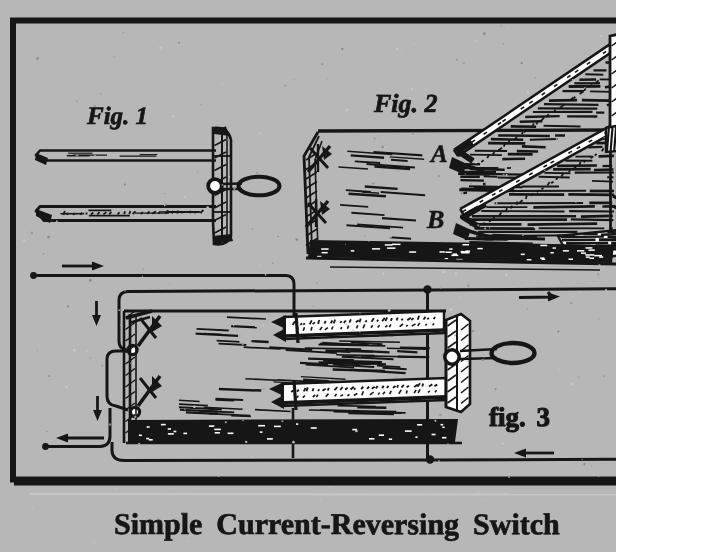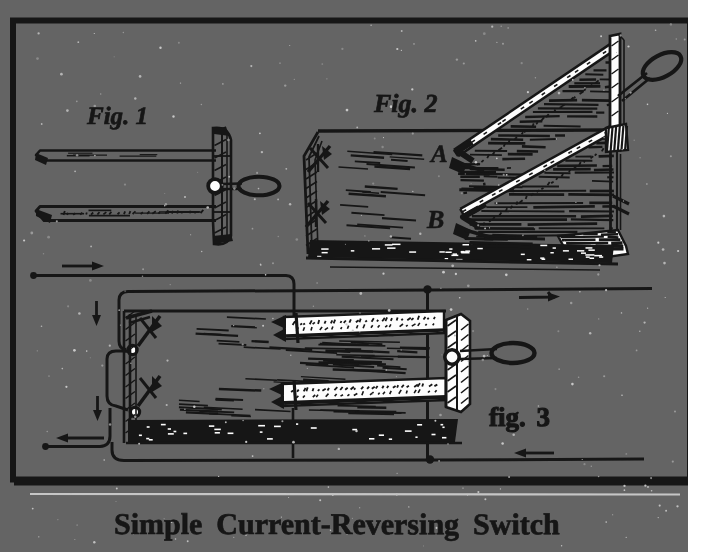--- a/index.html
+++ b/index.html
@@ -1,14 +1,14 @@
 <!DOCTYPE html>
 <html><head><meta charset="utf-8"><style>
 html,body{margin:0;padding:0;background:#ffffff;}
-#pg{position:relative;width:688px;height:552px;background:#15803d;overflow:hidden;filter:grayscale(1);}
+#pg{position:relative;width:616px;height:552px;background:#fca5a5;overflow:hidden;filter:grayscale(1);}
 </style></head><body>
 <div id="pg">
 <svg width="713" height="552" viewBox="0 0 713 552">
 <rect x="13" y="20.5" width="677" height="459" fill="none" stroke="#161616" stroke-width="6"></rect>
 <line x1="14.0" y1="483.5" x2="688.0" y2="483.5" stroke="#161616" stroke-width="4.0" stroke-linecap="butt"></line>
 <line x1="692.5" y1="30.0" x2="692.5" y2="478.0" stroke="#161616" stroke-width="2.6" stroke-linecap="butt"></line>
 <line x1="30.0" y1="494.0" x2="680.0" y2="494.5" stroke="#c6c6c4" stroke-width="2.2" stroke-linecap="butt"></line>
 <line x1="697.0" y1="180.0" x2="697.0" y2="330.0" stroke="#cdcdca" stroke-width="1.8" stroke-linecap="butt"></line>
 <path d="M216,150.5 L40,150.5 L36,155 L44,160.5 L216,160.5" fill="none" stroke="#161616" stroke-width="2.6" stroke-linecap="butt" stroke-linejoin="round"></path>
 <polygon points="36.0,153.0 48.0,158.0 46.0,165.0 35.0,160.0" fill="#161616"></polygon>

